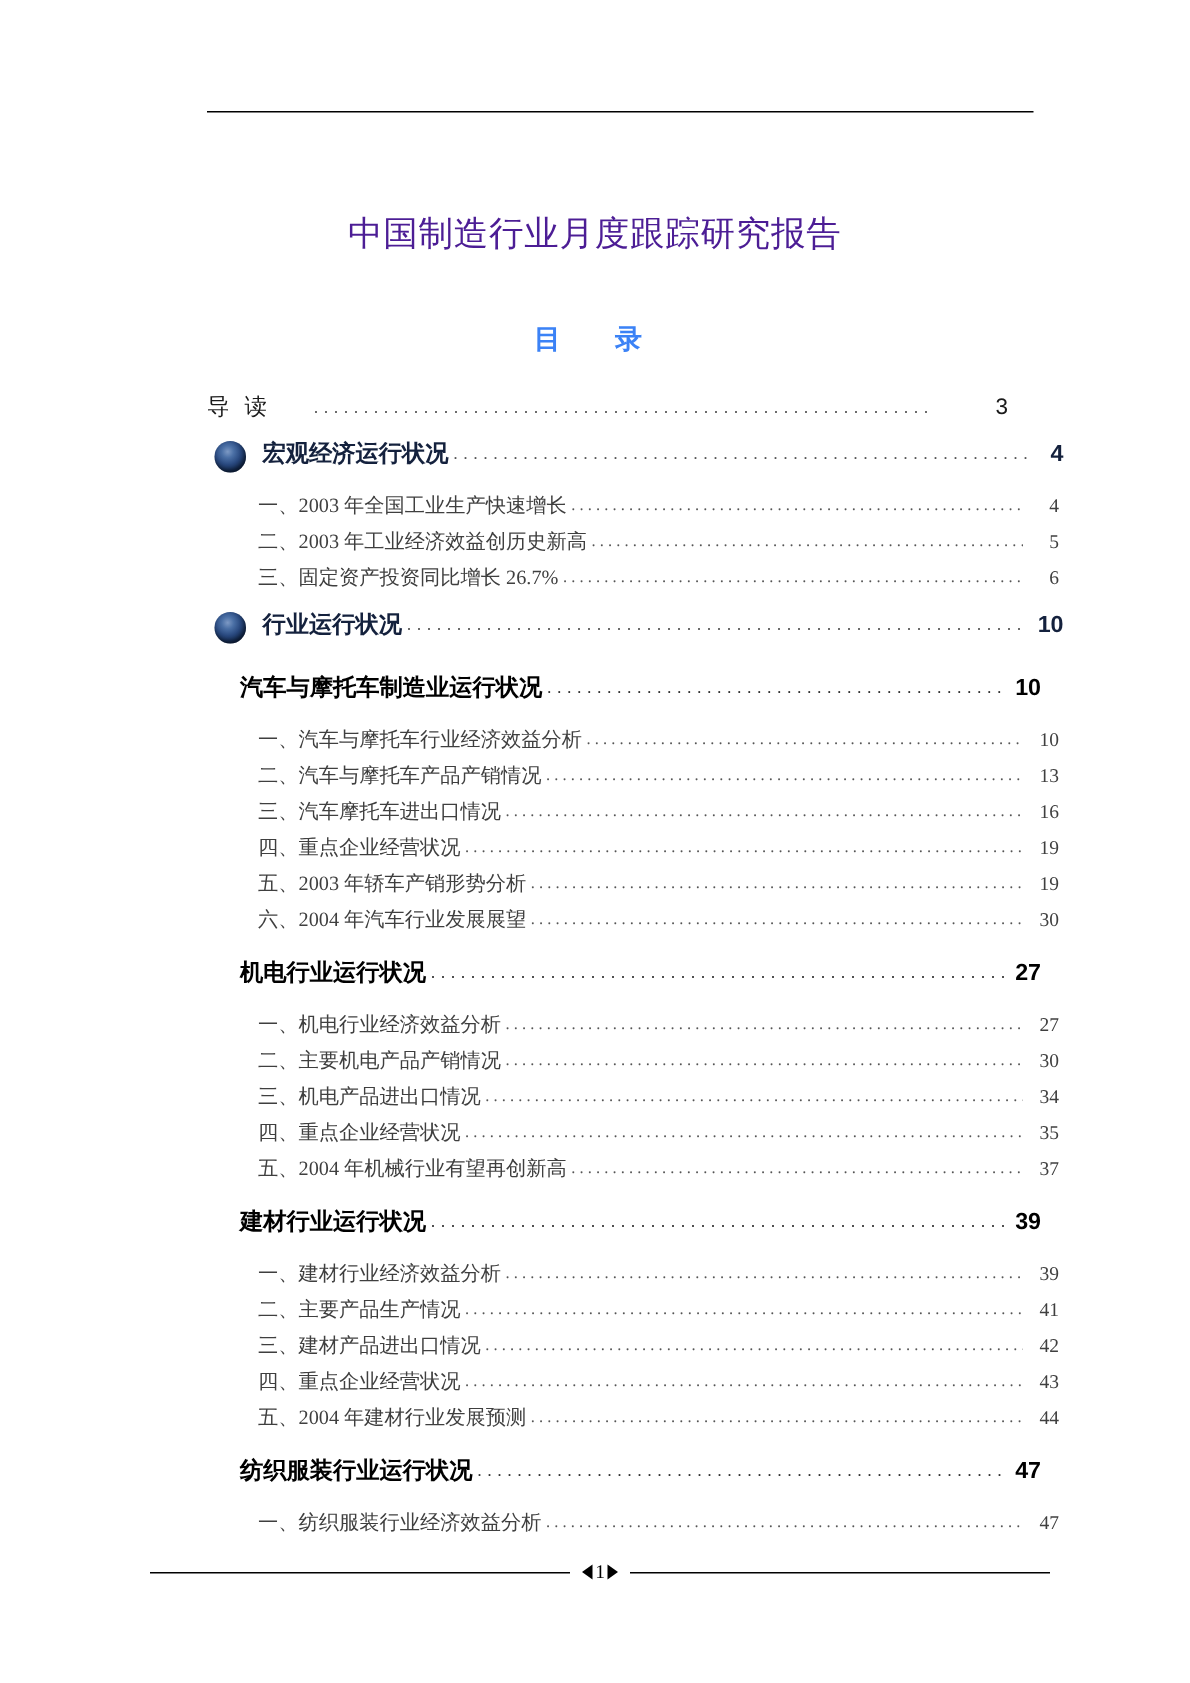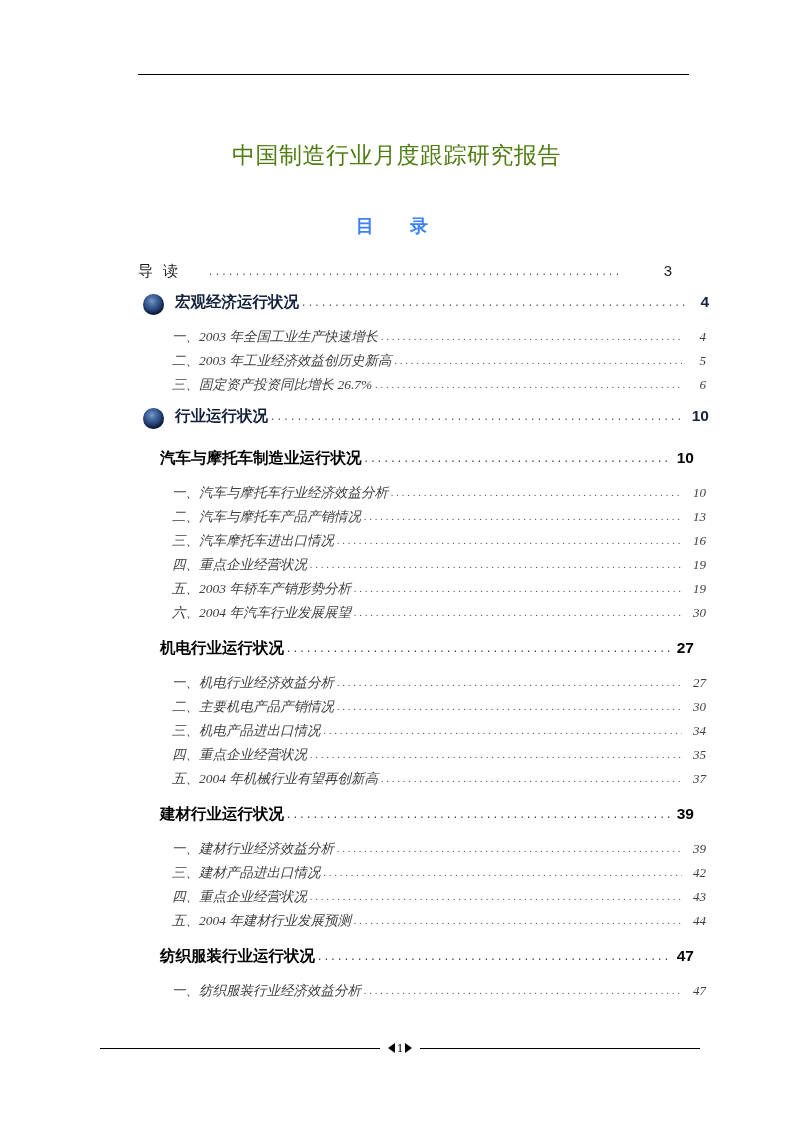--- a/index.html
+++ b/index.html
@@ -36,21 +36,21 @@
   
   .doc-title {
     position: absolute;
     left: 0;
     top: 140px;
     width: 793px;
     text-align: center;
     font-family: "Liberation Sans", "DejaVu Sans", sans-serif;
     font-size: 23px;
     letter-spacing: 0.5px;
-    color: #4d7c0f;
+    color: #4c1d95;
     font-weight: 400;
   }
 
   .toc-title {
     position: absolute;
     left: 0;
     top: 214px;
     width: 793px;
     text-align: center;
     font-family: "Liberation Sans", "DejaVu Sans", sans-serif;
@@ -149,21 +149,20 @@
   .lvl2 .pg { font-size: 15.5px; font-weight: bold; color: #000; }
   .lvl2 .leader { font-size: 12px; font-weight: normal; color:#333; }
 
   
   .lvl3 {
     font-family: "Liberation Serif", "DejaVu Serif", serif;
     font-size: 13.5px;
     color: #3f3f3f;
     height: 24px;
     padding-left: 34px;
-    font-style: italic;
   }
   .lvl3 .pg { font-size: 13px; color: #3f3f3f; }
   .lvl3 .leader { font-size: 11px; color: #555; }
 
   .gap-sm { height: 6px; }
   .gap-md { height: 10px; }
 
   
   .footer {
     position: absolute;
@@ -333,20 +332,25 @@
       <span class="leader"></span>
       <span class="pg">39</span>
     </div>
 
     <div class="toc-row lvl3">
       <span class="toc-label">一、建材行业经济效益分析</span>
       <span class="leader"></span>
       <span class="pg">39</span>
     </div>
     <div class="toc-row lvl3">
+      <span class="toc-label">二、主要产品生产情况</span>
+      <span class="leader"></span>
+      <span class="pg">41</span>
+    </div>
+    <div class="toc-row lvl3">
       <span class="toc-label">三、建材产品进出口情况</span>
       <span class="leader"></span>
       <span class="pg">42</span>
     </div>
     <div class="toc-row lvl3">
       <span class="toc-label">四、重点企业经营状况</span>
       <span class="leader"></span>
       <span class="pg">43</span>
     </div>
     <div class="toc-row lvl3">

